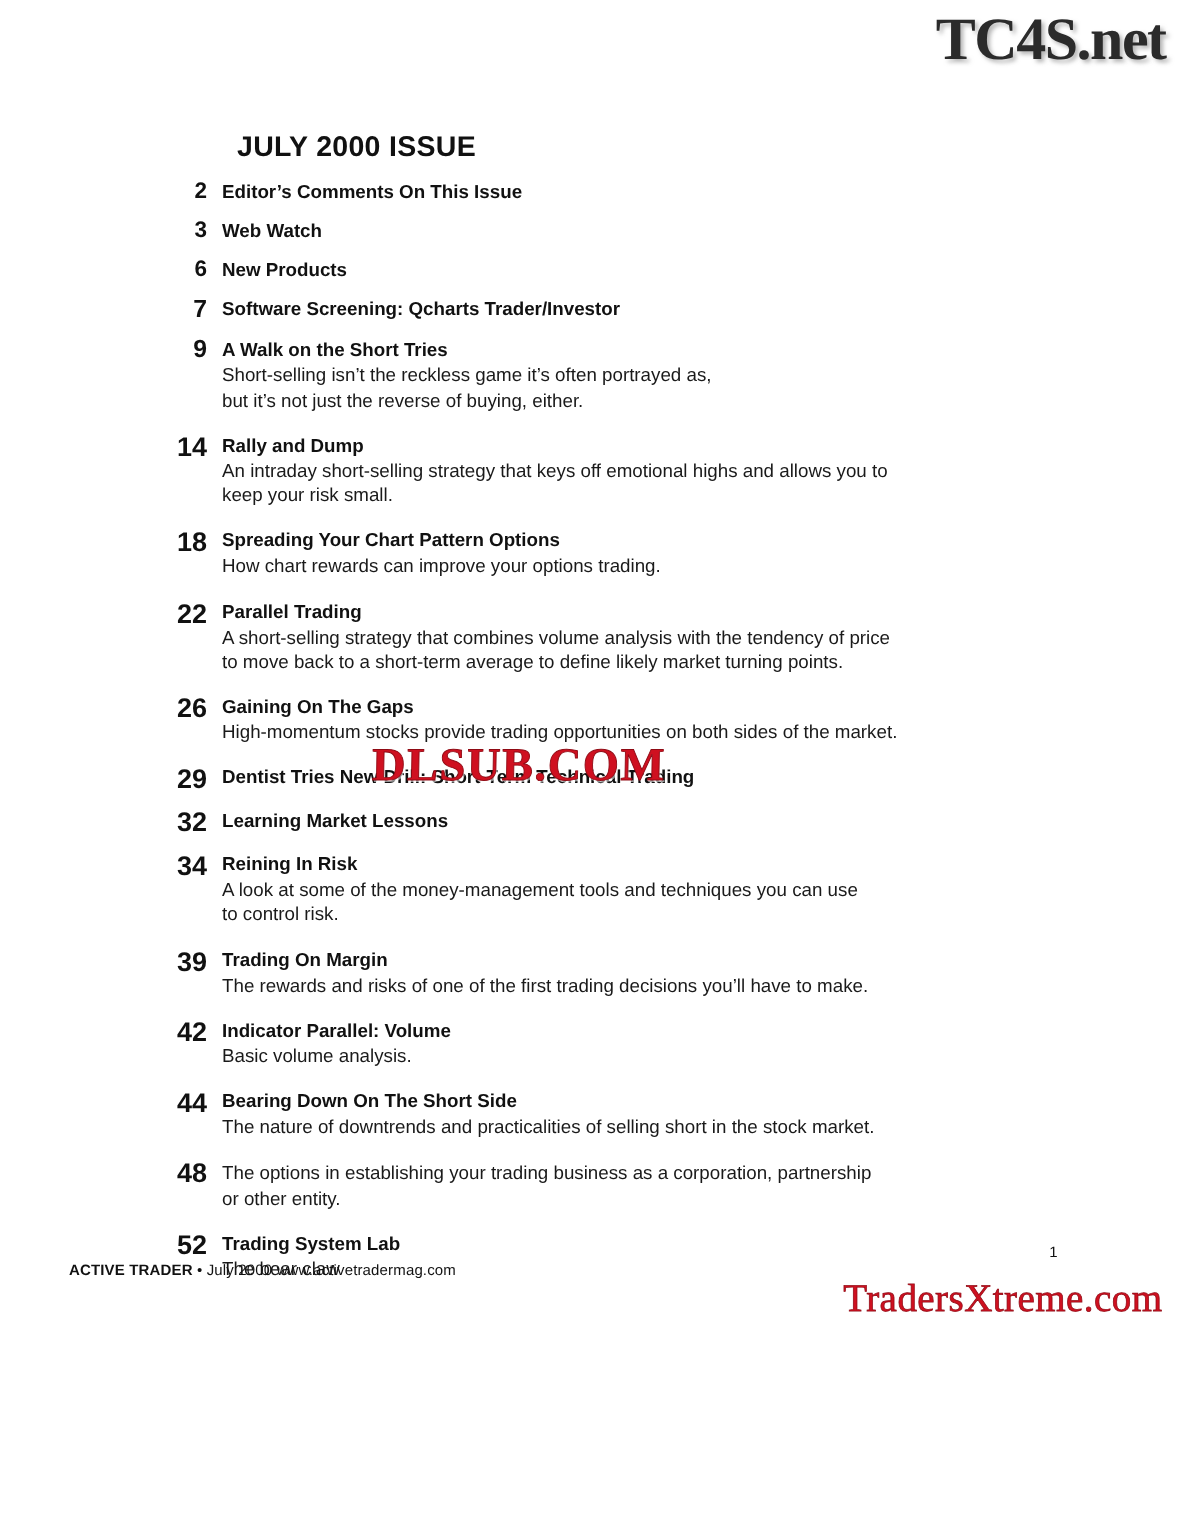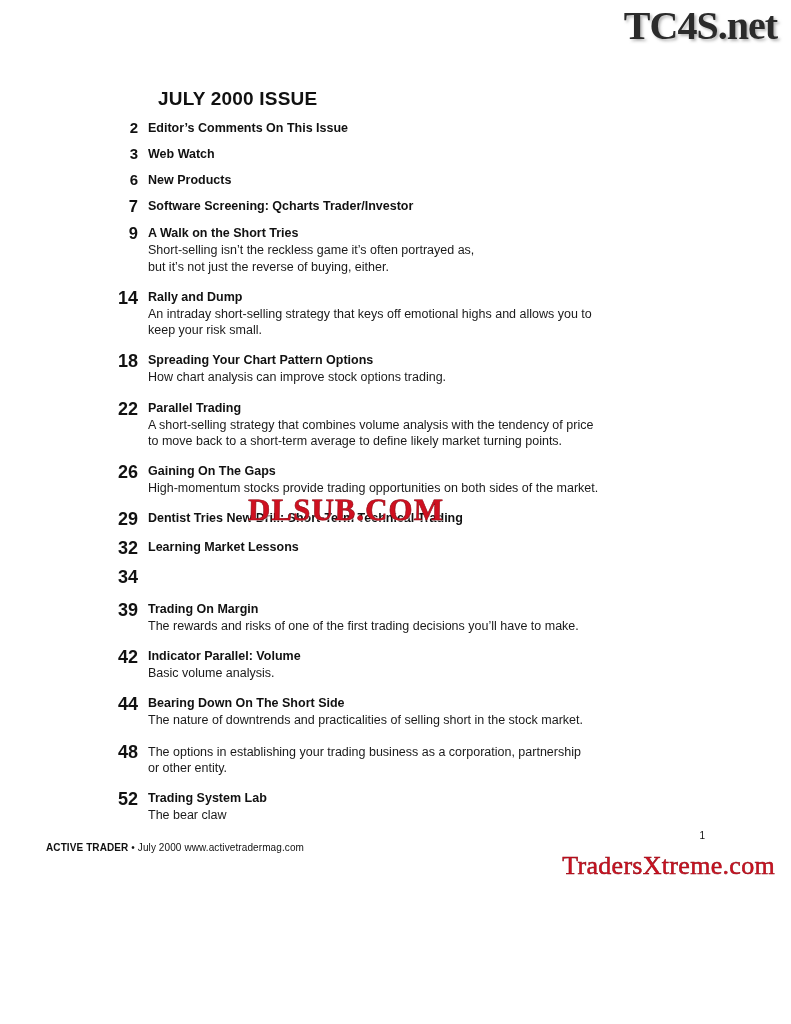--- a/index.html
+++ b/index.html
@@ -204,21 +204,21 @@
         <div class="entry-title">Rally and Dump</div>
         <div class="entry-desc" style="white-space:pre-line">An intraday short-selling strategy that keys off emotional highs and allows you to
 keep your risk small.</div>
       </div>
     </div>
 
     <div class="entry sz-l gap-m">
       <div class="page-num">18</div>
       <div class="entry-body">
         <div class="entry-title">Spreading Your Chart Pattern Options</div>
-        <div class="entry-desc" style="white-space:pre-line">How chart analysis can improve stock options trading.</div>
+        <div class="entry-desc" style="white-space:pre-line">How chart rewards can improve your options trading.</div>
       </div>
     </div>
 
     <div class="entry sz-l gap-m">
       <div class="page-num">22</div>
       <div class="entry-body">
         <div class="entry-title">Parallel Trading</div>
         <div class="entry-desc" style="white-space:pre-line">A short-selling strategy that combines volume analysis with the tendency of price
 to move back to a short-term average to define likely market turning points.</div>
       </div>
@@ -241,20 +241,25 @@
 
     <div class="entry sz-l gap-s">
       <div class="page-num">32</div>
       <div class="entry-body">
         <div class="entry-title">Learning Market Lessons</div>
       </div>
     </div>
 
     <div class="entry sz-l gap-m">
       <div class="page-num">34</div>
+      <div class="entry-body">
+        <div class="entry-title">Reining In Risk</div>
+        <div class="entry-desc" style="white-space:pre-line">A look at some of the money-management tools and techniques you can use
+to control risk.</div>
+      </div>
     </div>
 
     <div class="entry sz-l gap-m">
       <div class="page-num">39</div>
       <div class="entry-body">
         <div class="entry-title">Trading On Margin</div>
         <div class="entry-desc" style="white-space:pre-line">The rewards and risks of one of the first trading decisions you’ll have to make.</div>
       </div>
     </div>
 

